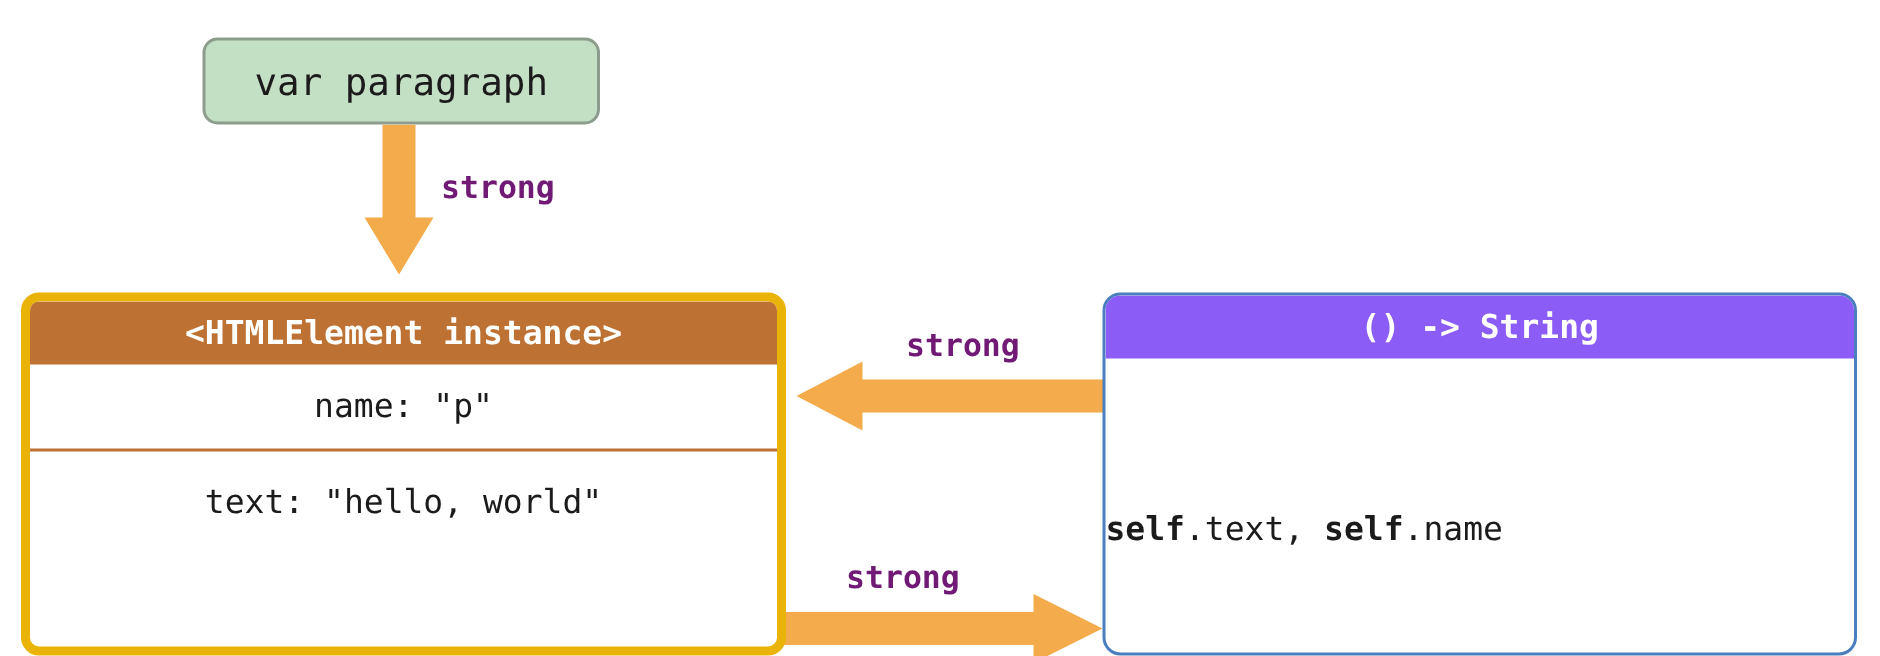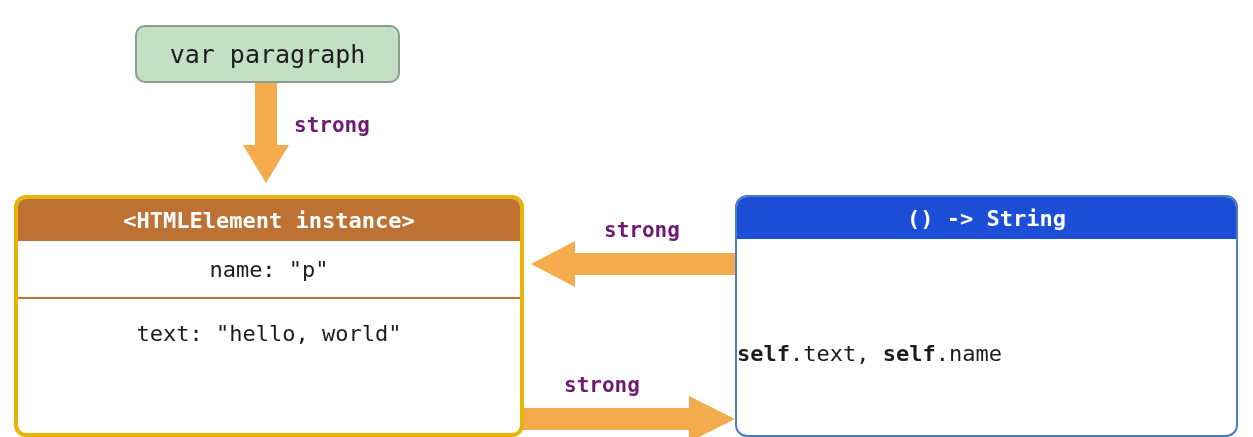--- a/index.html
+++ b/index.html
@@ -48,42 +48,42 @@
     box-sizing: border-box;
     border-radius: 12px;
     overflow: hidden;
     background: #ffffff;
   }
   .obj-box.orange {
     left: 14px;
     top: 182px;
     width: 510px;
     height: 242px;
-    border: 4px solid #eab308;
+    border: 6px solid #eab308;
   }
   .obj-box.blue {
     left: 735px;
     top: 182px;
     width: 503px;
     height: 242px;
     border: 2px solid #4a7ebe;
   }
   .obj-header {
     height: 42px;
     display: flex;
     align-items: center;
     justify-content: center;
     font-family: "DejaVu Sans Mono", monospace;
     font-size: 22px;
     font-weight: bold;
     color: #ffffff;
     white-space: nowrap;
   }
   .obj-box.orange .obj-header { background: #bd7233; }
-  .obj-box.blue   .obj-header { background: #1d4ed8; }
+  .obj-box.blue   .obj-header { background: #8b5cf6; }
 
   .obj-rows {
     display: flex;
     flex-direction: column;
   }
   .obj-row {
     display: flex;
     align-items: center;
     justify-content: center;
     font-family: "DejaVu Sans Mono", monospace;

